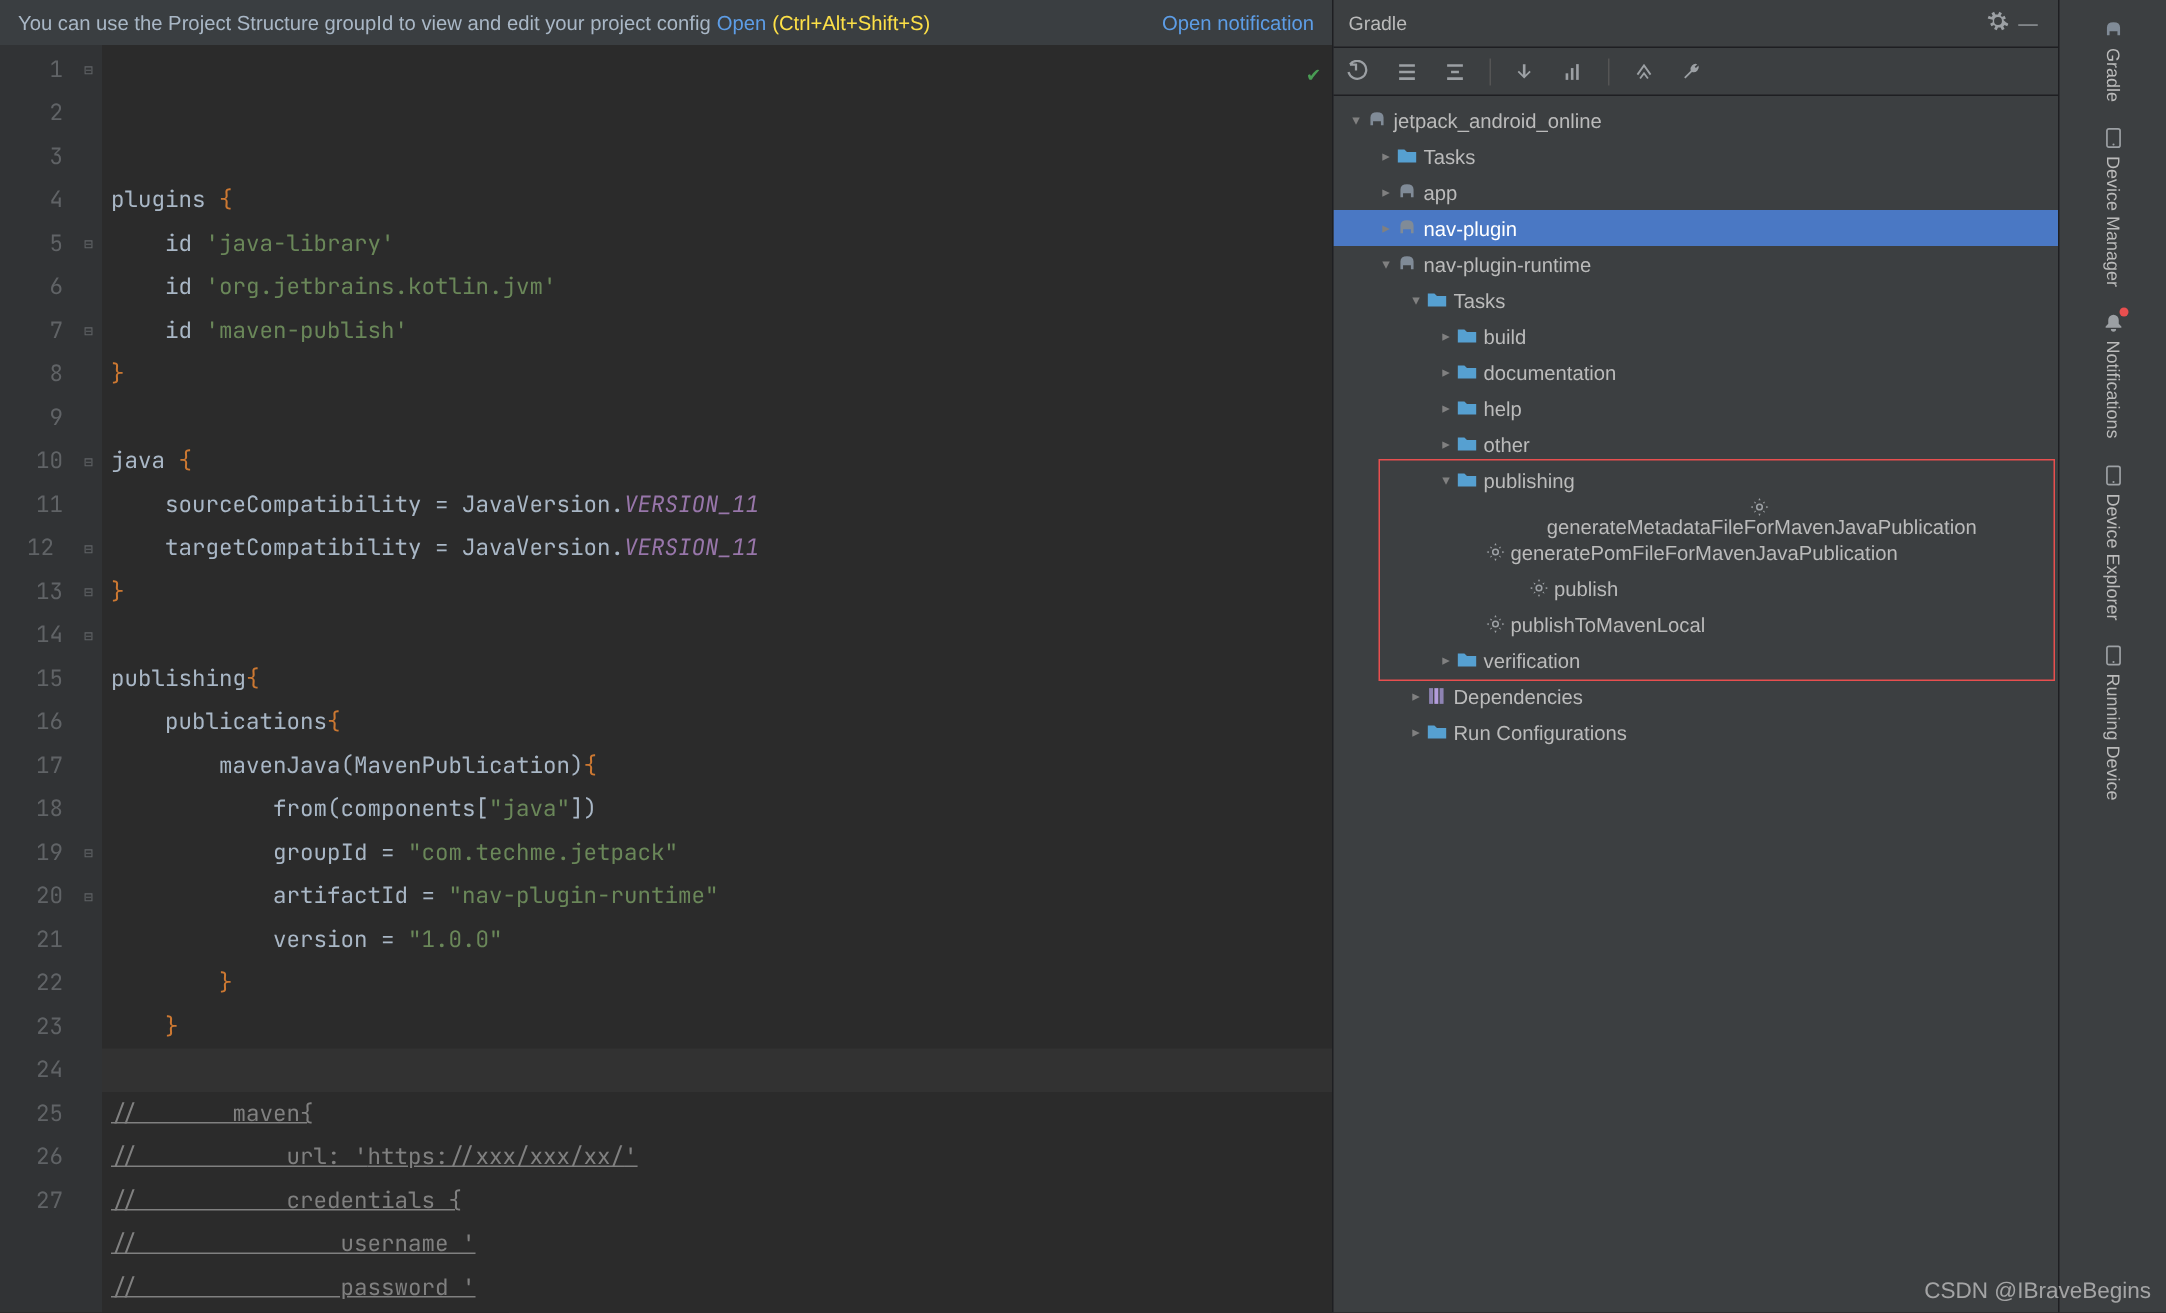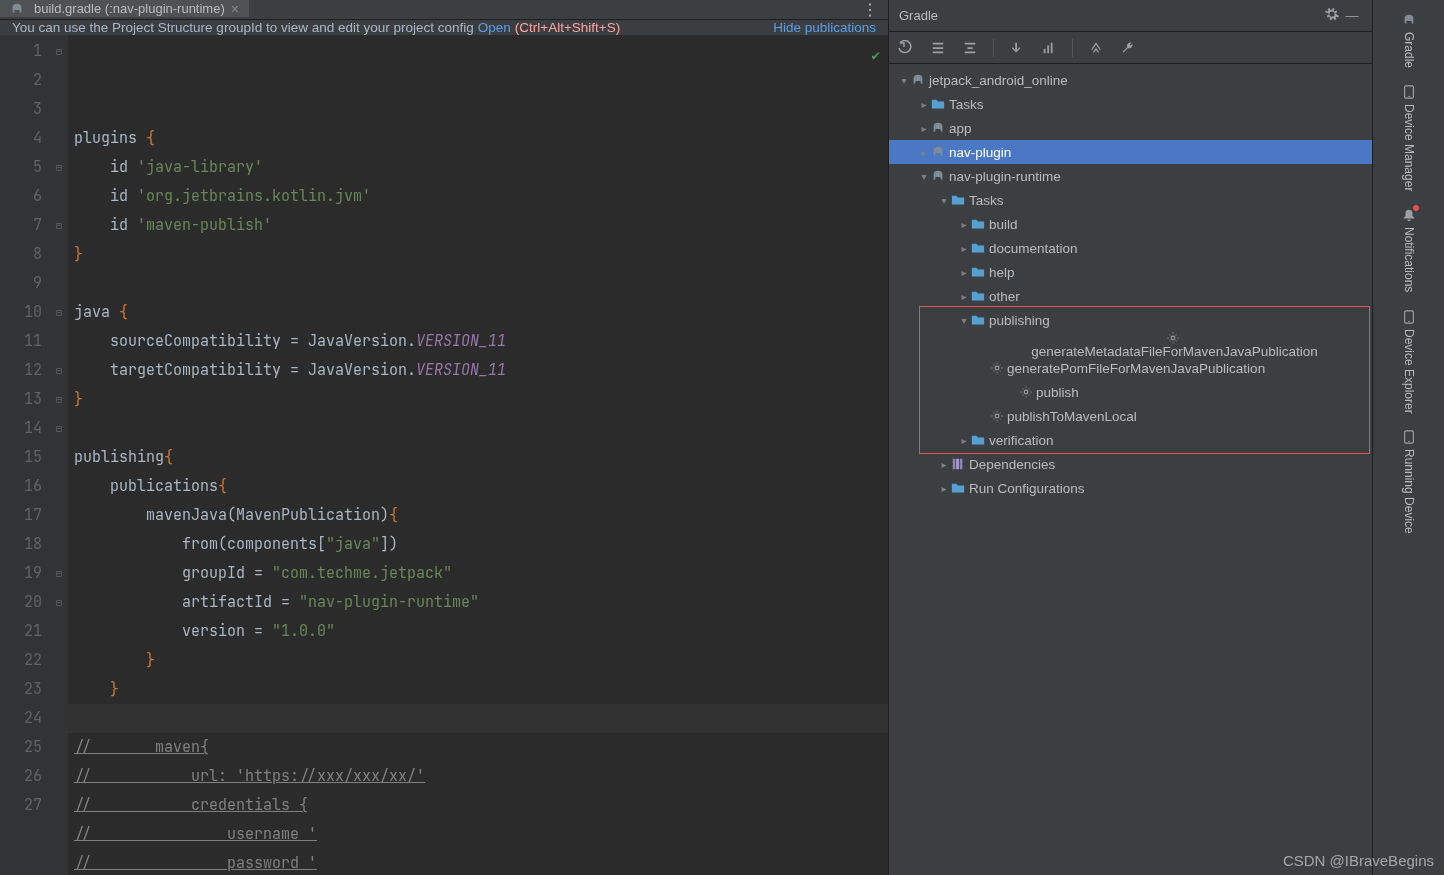--- a/index.html
+++ b/index.html
@@ -96,21 +96,21 @@
 .notif-bar {
   height: 30px;
   background: #3a3e41;
   color: #a9b7c6;
   display: flex;
   align-items: center;
   padding: 0 12px;
   font-size: 13.5px;
 }
 .notif-link { color: #5d9de6; cursor: pointer; margin-left: 4px; }
-.notif-dim { color: #fca5a5; margin-left: 4px; }
+.notif-dim { color: #fde047; margin-left: 4px; }
 .notif-spacer { flex: 1; }
 
 .editor-body {
   flex: 1;
   display: flex;
   background: #2b2b2b;
   font-family: "JetBrains Mono", "Consolas", monospace;
   font-size: 15px;
   line-height: 29px;
   position: relative;
@@ -240,57 +240,44 @@
   background:#e84f4f;
   border-radius:50%;
 }
 </style>
 </head>
 <body>
 
 <div class="main-layout">
 
   <div class="editor-pane">
-    <div class="tab-bar">
-      <div class="tab">
-        <span class="elephant-icon">
-          <svg width="14" height="14" viewBox="0 0 16 16">
-              <path fill="#808b97" d="M3 6 Q3 2 8 2 Q13 2 13 6 V12 H11 V9 H5 V12 H3 Z"></path>
-            </svg>
-        </span>
-        <span>build.gradle (:nav-plugin-runtime)</span>
-        <span class="close-x">×</span>
-      </div>
-      <div class="tab-spacer"></div>
-      <div class="tab-menu">⋮</div>
-    </div>
 
     <div class="notif-bar">
       <span>You can use the Project Structure groupId to view and edit your project config</span>
       <span class="notif-link">Open</span>
       <span class="notif-dim">(Ctrl+Alt+Shift+S)</span>
       <div class="notif-spacer"></div>
-      <span class="notif-link">Hide publications</span>
+      <span class="notif-link">Open notification</span>
     </div>
 
     <div class="editor-body">
       <div class="gutter-margin"></div>
       <div class="line-numbers" id="line-numbers">
           <div style="height: 29px;">1</div>
           <div style="height: 29px;">2</div>
           <div style="height: 29px;">3</div>
           <div style="height: 29px;">4</div>
           <div style="height: 29px;">5</div>
           <div style="height: 29px;">6</div>
           <div style="height: 29px;">7</div>
           <div style="height: 29px;">8</div>
           <div style="height: 29px;">9</div>
           <div style="height: 29px;">10</div>
           <div style="height: 29px;">11</div>
-          <div style="height: 29px;">12</div>
+          <div style="height: 29px; text-align: center;">12</div>
           <div style="height: 29px;">13</div>
           <div style="height: 29px;">14</div>
           <div style="height: 29px;">15</div>
           <div style="height: 29px;">16</div>
           <div style="height: 29px;">17</div>
           <div style="height: 29px;">18</div>
           <div style="height: 29px;">19</div>
           <div style="height: 29px;">20</div>
           <div style="height: 29px;">21</div>
           <div style="height: 29px;">22</div>

